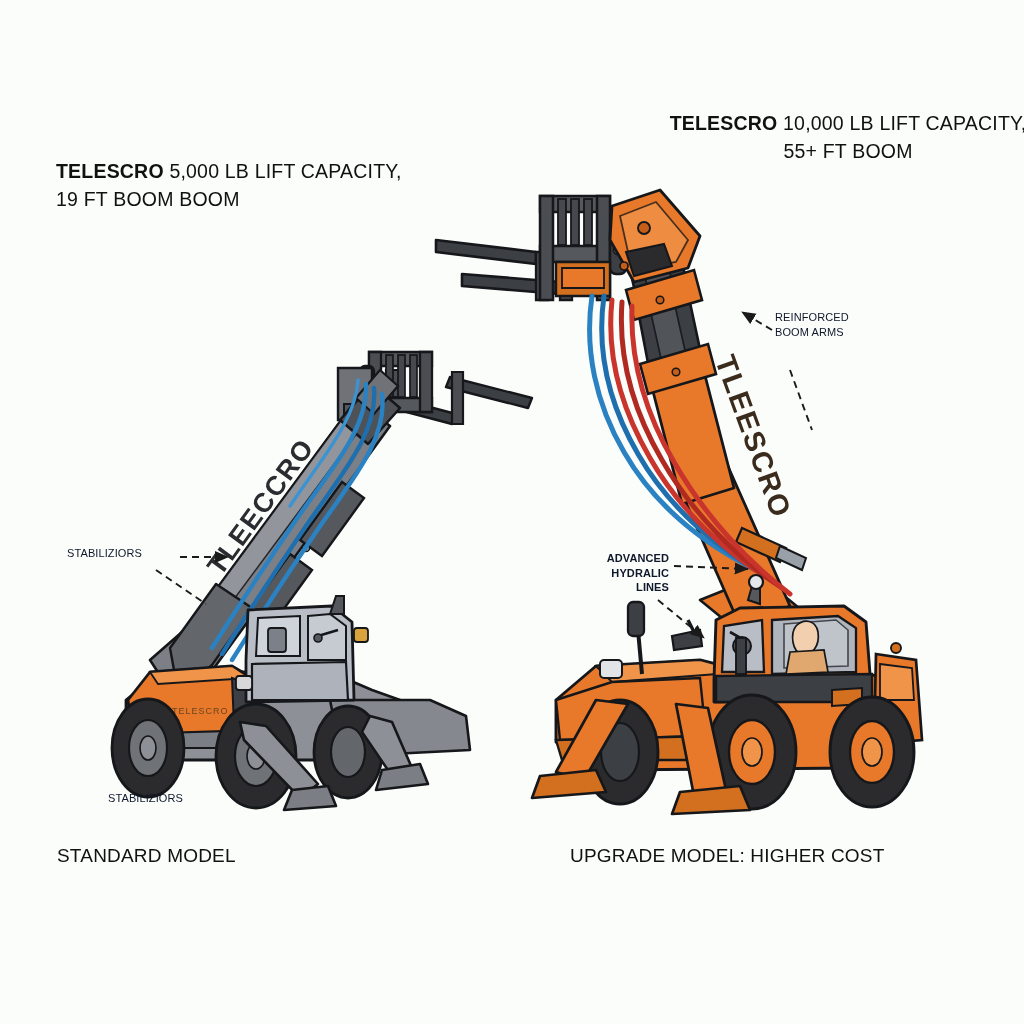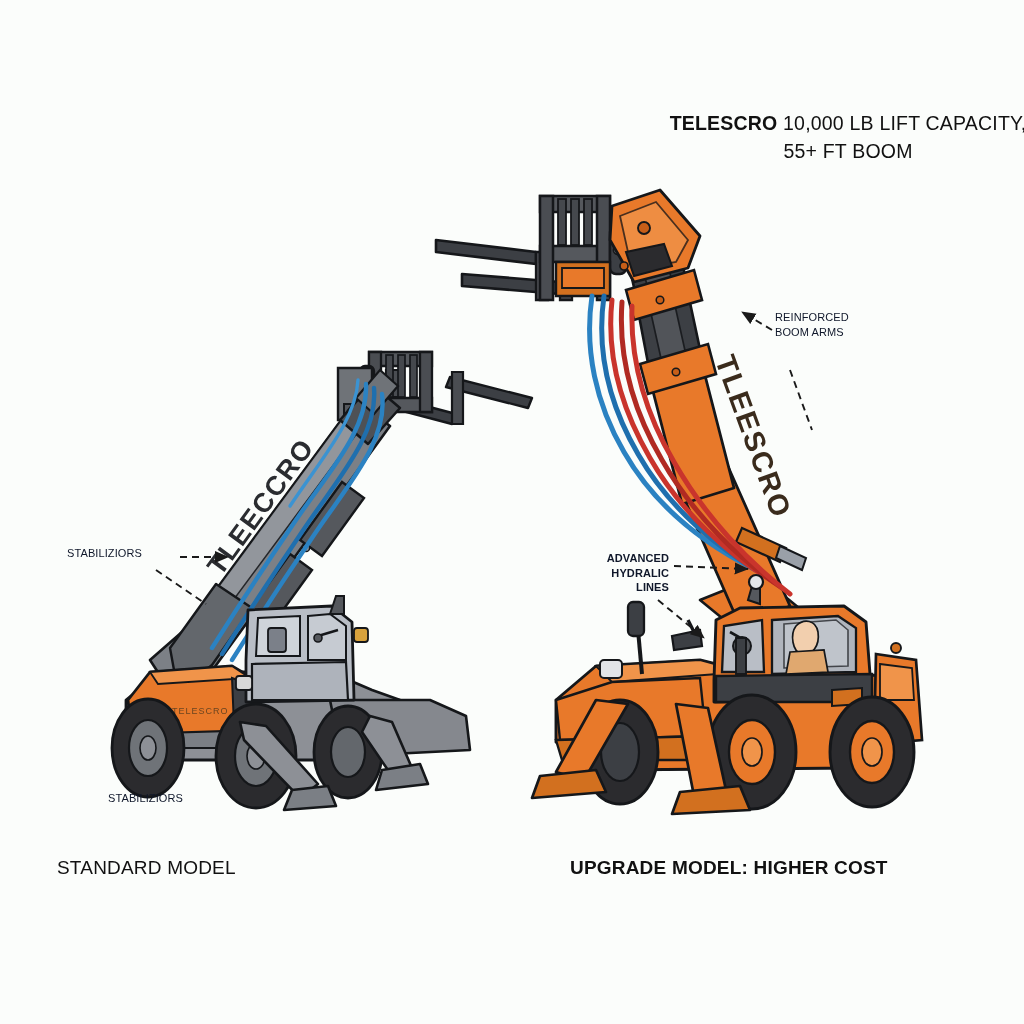--- a/index.html
+++ b/index.html
@@ -36,24 +36,23 @@
   #anno-reinforced{left:775px;top:310px;}
   #anno-hydraulic{left:573px;top:551px;text-align:right;width:96px;font-weight:bold;}
   #anno-stab-upper{left:67px;top:546px;}
   #anno-stab-lower{left:108px;top:791px;}
 
   .cap{
     position:absolute;
     font-size:19px;
     color:#111;
     letter-spacing:.2px;
-    margin-top:12px;
   }
   #cap-left{left:57px;top:845px;}
-  #cap-right{left:570px;top:845px;font-weight:bold;}
+  #cap-right{left:570px;top:845px;}
 </style>
 </head>
 <body>
 
 <div id="stage">
 
   <svg id="art" viewBox="0 0 1024 1024">
     <defs>
       <marker id="arrowR" markerWidth="9" markerHeight="9" refX="7" refY="3.2" orient="auto">
         <path d="M0,0 L7.5,3.2 L0,6.4 z" fill="#1a1a1a"></path>
@@ -283,20 +282,22 @@
     <g fill="none" stroke="#1a1a1a" stroke-width="1.9" stroke-dasharray="7 5">
       <line x1="772" y1="330" x2="742" y2="312" marker-end="url(#arrowL)"></line>
       <line x1="790" y1="370" x2="812" y2="430"></line>
       <line x1="674" y1="566" x2="748" y2="569" marker-end="url(#arrowR)"></line>
       <line x1="658" y1="600" x2="704" y2="638" marker-end="url(#arrowR)"></line>
       <line x1="180" y1="557" x2="228" y2="557" marker-end="url(#arrowR)"></line>
       <line x1="156" y1="570" x2="206" y2="604"></line>
     </g>
   </svg>
 
+  <div class="ttl" id="title-left"><b>TELESCRO</b><span> 5,000 LB LIFT CAPACITY,
+19 FT BOOM BOOM</span></div>
 
   <div class="ttl" id="title-right"><b>TELESCRO</b><span> 10,000 LB LIFT CAPACITY,
 55+ FT BOOM</span></div>
 
   <div class="anno" id="anno-reinforced">REINFORCED
 BOOM ARMS</div>
 
   <div class="anno" id="anno-hydraulic">ADVANCED
 HYDRALIC
 LINES</div>

